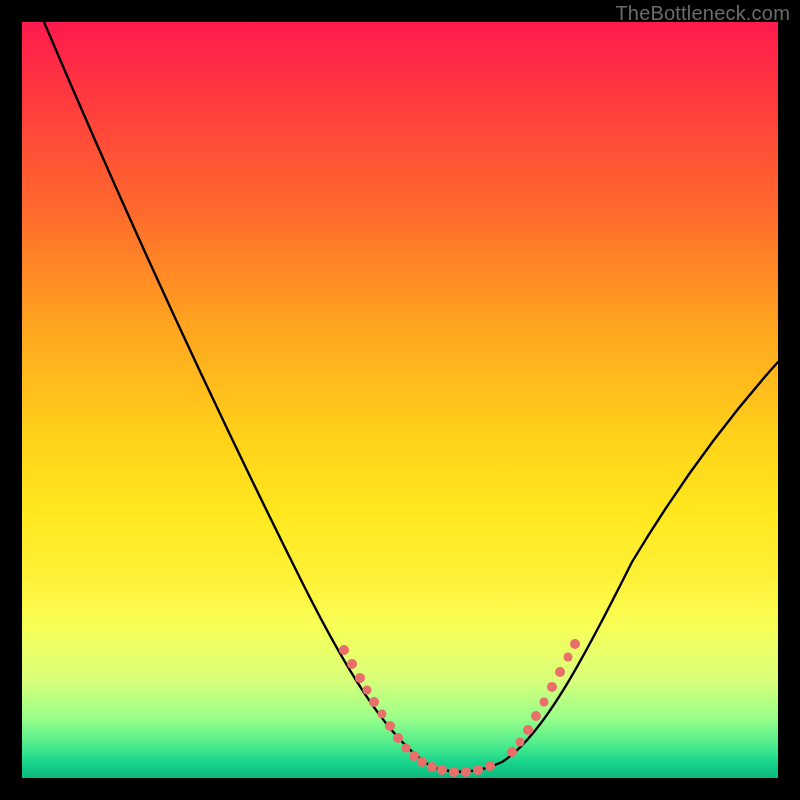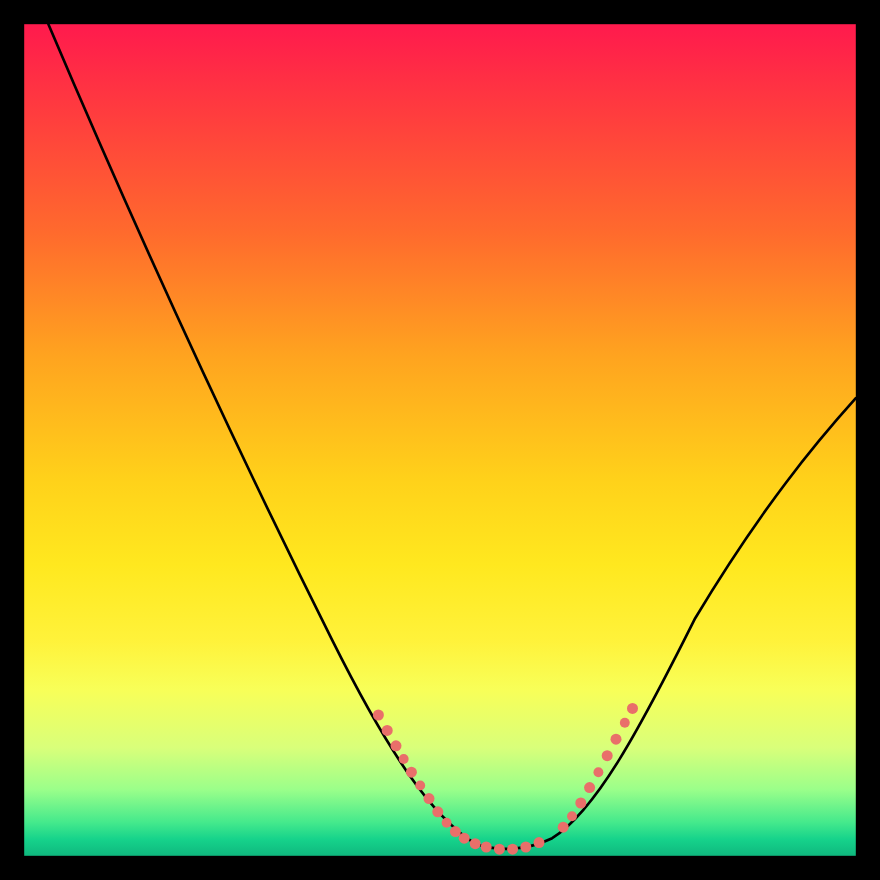--- a/index.html
+++ b/index.html
@@ -56,20 +56,21 @@
     left: 0;
     width: 756px;
     height: 756px;
     overflow: visible;
   }
 </style>
 </head>
 <body>
 
 <div class="frame">
+  <div class="watermark">TheBottleneck.com</div>
 
   <div class="plot">
     <svg class="curve" viewBox="0 0 756 756">
       <path d="M 22 0
                C 90 160, 180 360, 280 560
                C 330 660, 370 720, 410 745
                C 430 752, 455 752, 480 740
                C 520 715, 560 640, 610 540
                C 670 440, 720 380, 756 340" fill="none" stroke="#000" stroke-width="2.4" stroke-linecap="round"></path>
 

